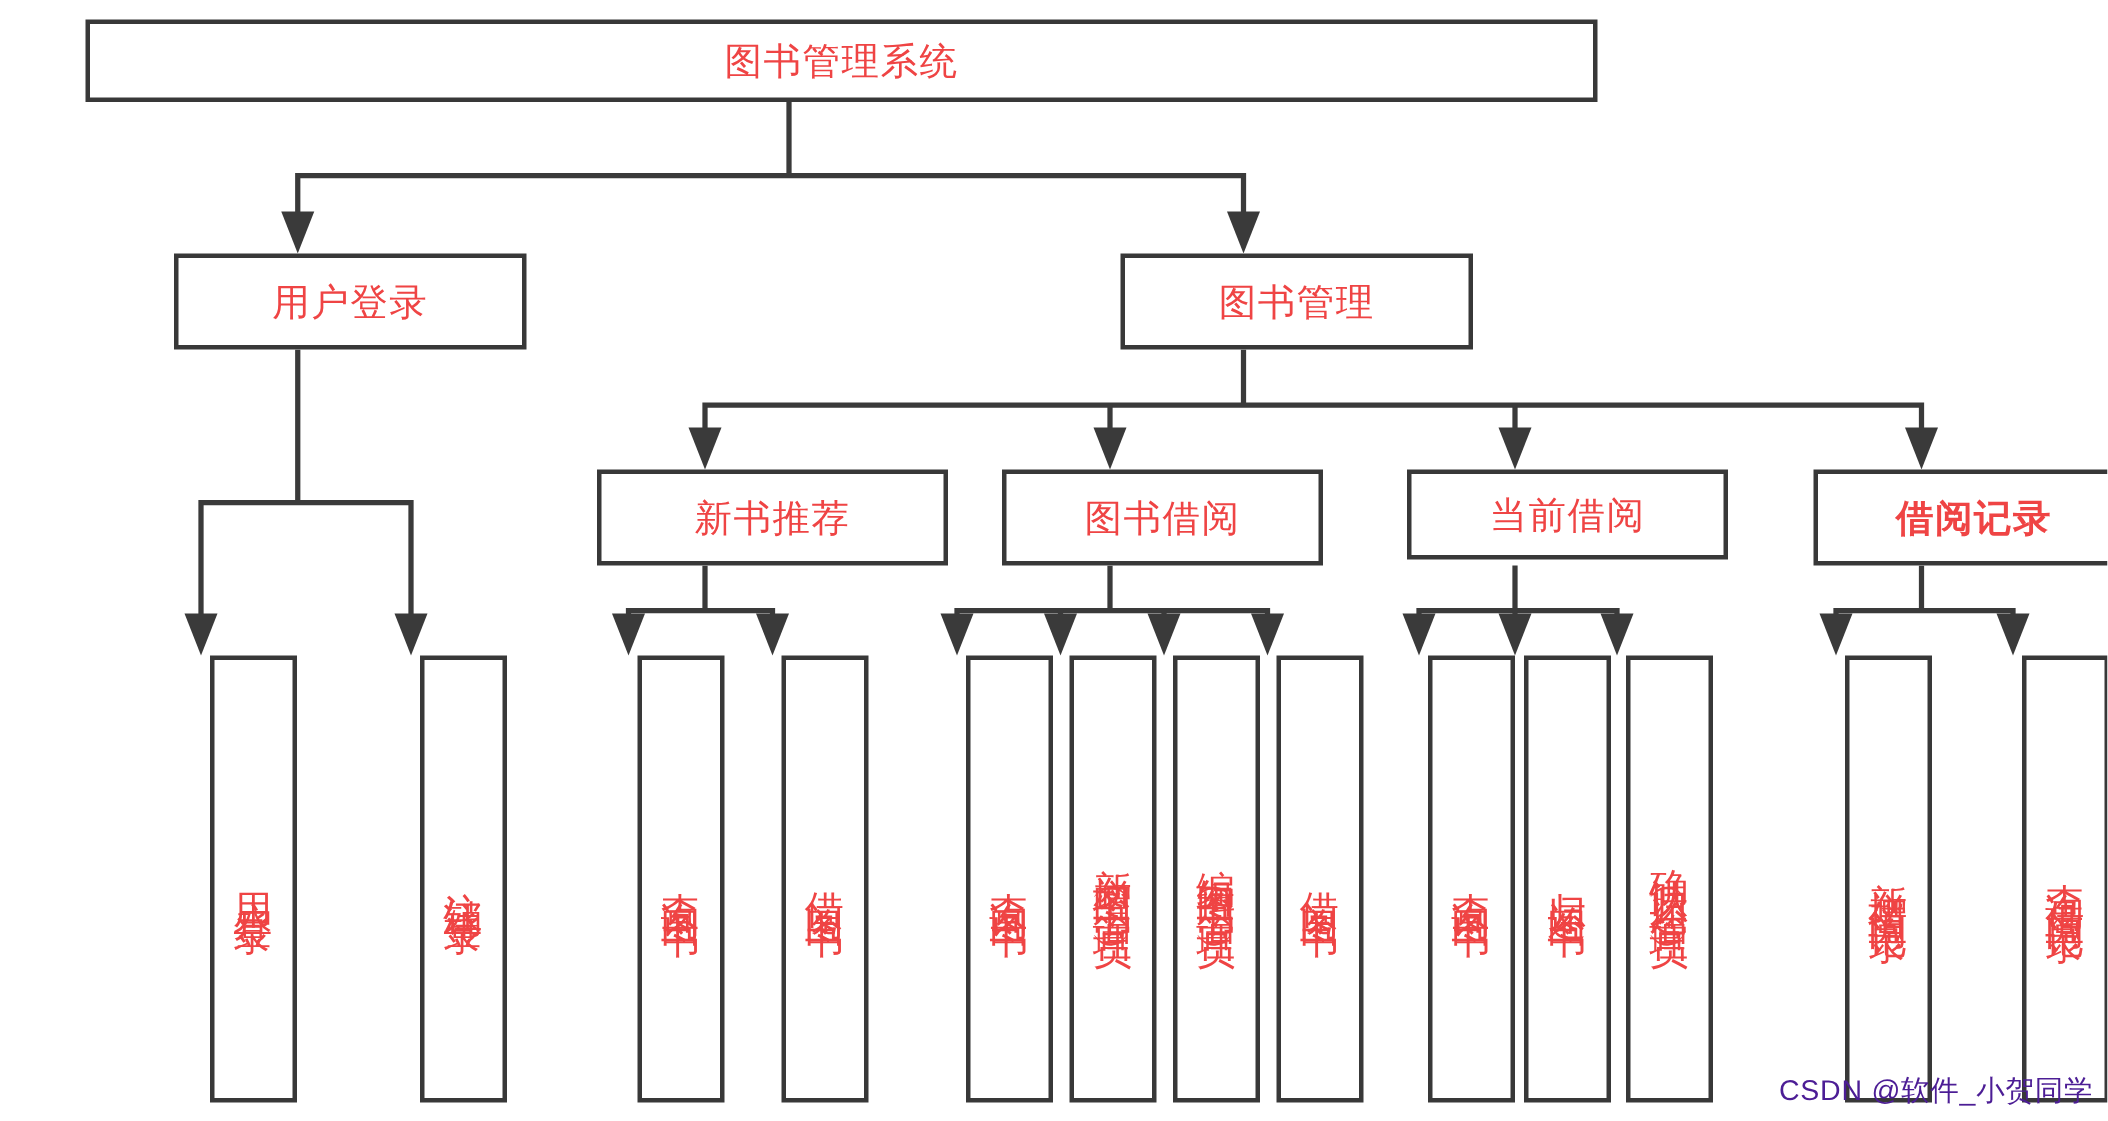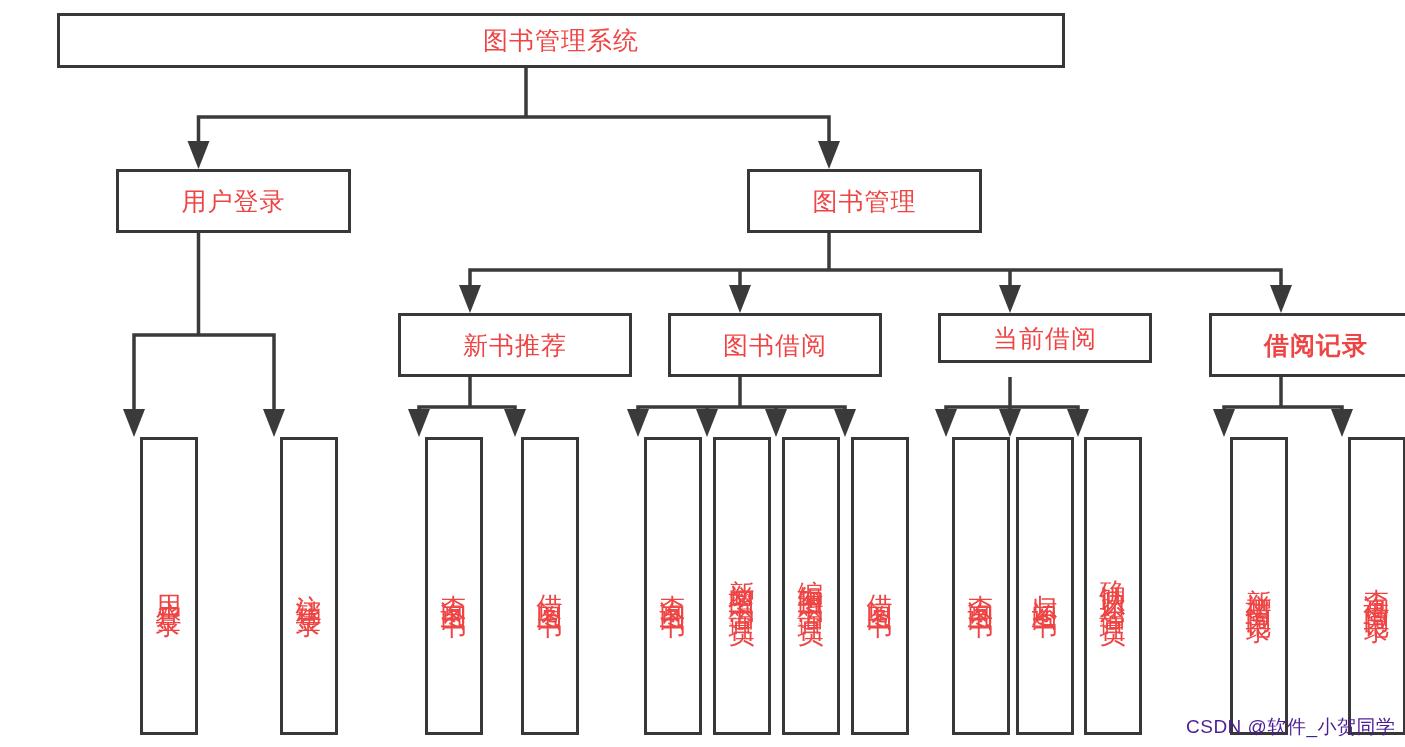--- a/index.html
+++ b/index.html
@@ -119,21 +119,21 @@
   <div class="box hbox" style="left:712px; top:169px; width:235px; height:64px;">
     <span>图书管理</span>
   </div>
 
   <div class="box hbox" style="left:363px; top:313px; width:234px; height:64px;">
     <span>新书推荐</span>
   </div>
   <div class="box hbox" style="left:633px; top:313px; width:214px; height:64px;">
     <span>图书借阅</span>
   </div>
-  <div class="box hbox" style="left:903px; top:313px; width:214px; height:50px;">
+  <div class="box hbox" style="left:903px; top:313px; width:214px; height:60px;">
     <span>当前借阅</span>
   </div>
   <div class="box hbox" style="left:1174px; top:313px; width:214px; height:64px;font-weight:bold;">
     <span>借阅记录</span>
   </div>
 
   <div class="box vbox" style="left:105px; top:437px; width:58px; height:298px;">
     <span class="vtext">用户登录</span>
   </div>
   <div class="box vbox" style="left:245px; top:437px; width:58px; height:298px;">

